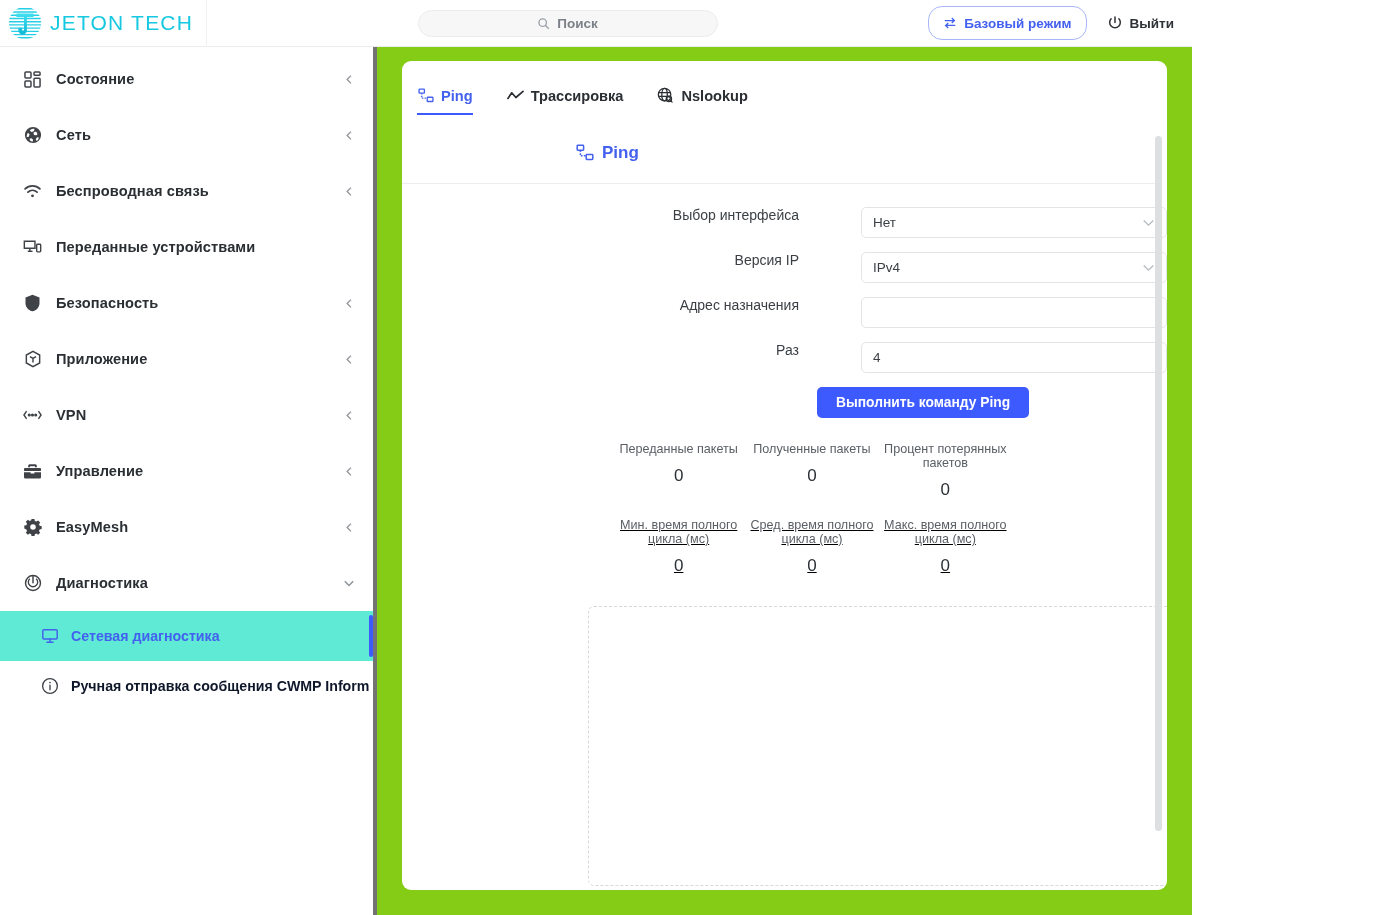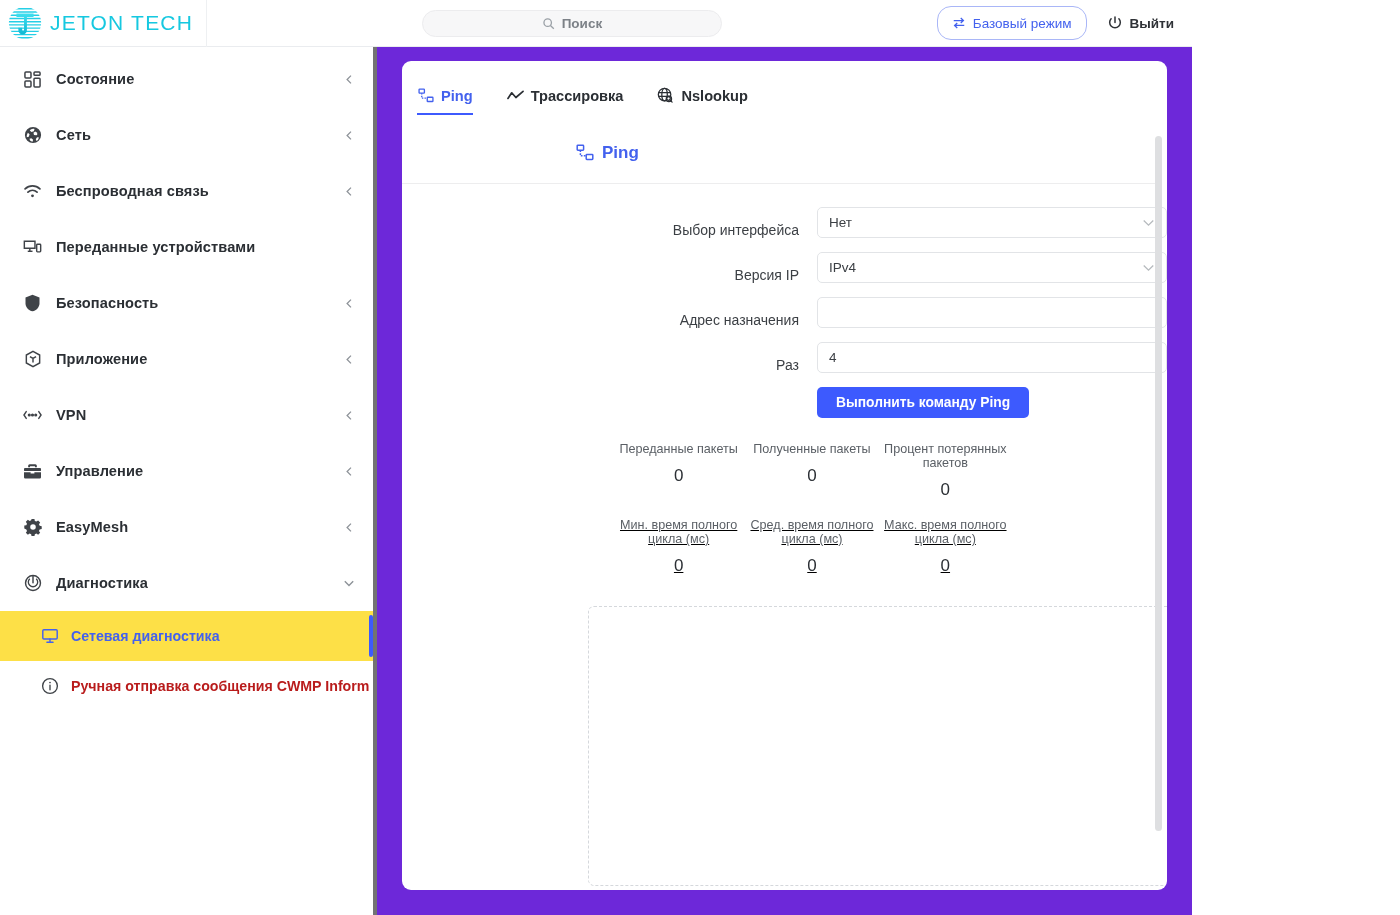--- a/index.html
+++ b/index.html
@@ -41,21 +41,21 @@
   .search-box .s-icon { width: 13px; height: 13px; color: #9aa0a6; display: block; }
   .search-ph { font-size: 13.5px; color: #7c8187; font-weight: 600; }
   .header-right {
     display: flex; align-items: center; gap: 20px;
     padding-right: 18px;
   }
   .mode-btn {
     height: 27px; padding: 16px 14px;
     border: 1px solid #a9b6f7; border-radius: 14px;
     background: #fff; color: #4361ee;
-    font-size: 13.5px; font-weight: 400;
+    font-size: 13.5px; font-weight: 700;
     display: flex; align-items: center; gap: 7px;
     cursor: pointer; white-space: nowrap;
   }
   .logout-btn {
     display: flex; align-items: center; gap: 7px;
     font-size: 13.5px; font-weight: 700; color: #2f3237;
     background: none; border: none; cursor: pointer;
     font-family: inherit;
   }
 
@@ -90,33 +90,33 @@
   .sub-item {
     height: 50px;
     display: flex; align-items: center;
     padding-left: 40px; cursor: pointer; position: relative;
   }
   .sub-item .ic {
     width: 19px; height: 19px; flex: 0 0 19px;
     color: #3f4348; margin-right: 12px;
     display: flex; align-items: center; justify-content: center;
   }
-  .sub-item .lbl { font-size: 14.2px; font-weight: 700; color: #b91c1c; }
-  .sub-item.active { background: #fde047; }
+  .sub-item .lbl { font-size: 14.2px; font-weight: 700; color: #0f172a; }
+  .sub-item.active { background: #5eead4; }
   .sub-item.active .lbl { color: #4361ee; }
   .sub-item.active .ic { color: #4361ee; }
   .sub-item.active::after {
     content: ""; position: absolute; right: 0; top: 4px; bottom: 4px;
     width: 4px; background: #3d5afe; border-radius: 2px;
   }
 
   
   .content {
     flex: 1; min-width: 0;
-    background: #6d28d9;
+    background: #84cc16;
     padding: 14px 25px 25px 25px;
     overflow: hidden;
   }
   .panel {
     background: #ffffff; border-radius: 9px;
     height: 100%; position: relative;
     overflow: hidden;
   }
 
   .tabs {
@@ -138,22 +138,23 @@
   .sec-head {
     display: flex; align-items: center; gap: 8px;
     padding: 28px 0 20px 173px;
   }
   .sec-head .sh-ic { width: 19px; height: 19px; display:flex; align-items:center; justify-content:center; }
   .sec-head .sh-txt { font-size: 17px; font-weight: 700; color: #4361ee; }
   .divider { height: 1px; background: #ededee; margin: 0 6px 0 0; }
 
   .form { padding-top: 23px; }
   .frow {
-    display: flex; align-items: flex-end;
+    display: flex; align-items: flex-start;
     margin-bottom: 14px;
+    gap: 44px;
   }
   .frow .flabel {
     width: 415px; min-width: 415px;
     text-align: right; padding-right: 18px;
     font-size: 14px; color: #3b3f44;
   }
   .fctl {
     width: 438px; height: 31px;
     border: 1px solid #e2e4e7; border-radius: 5px;
     background: #fff; display: flex; align-items: center;

